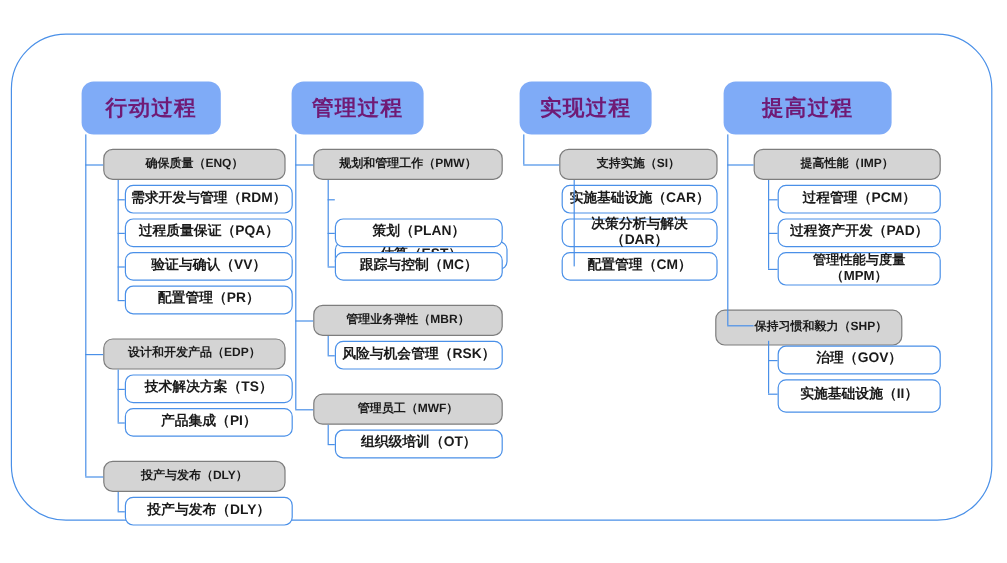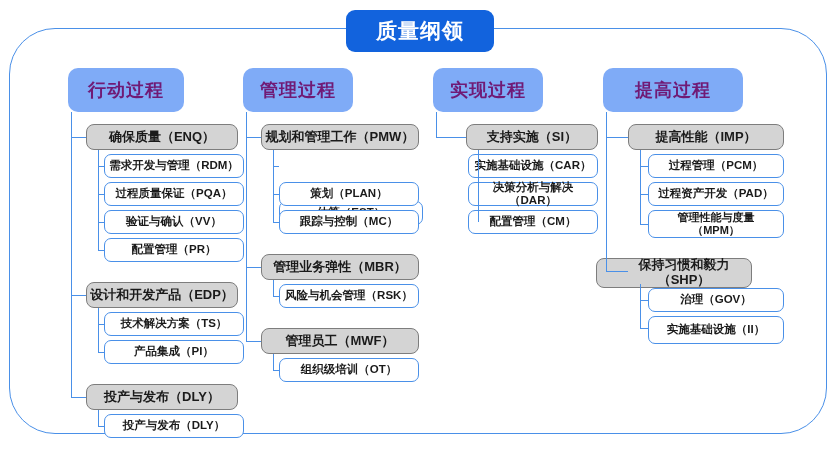--- a/index.html
+++ b/index.html
@@ -65,21 +65,21 @@
   
   .group-box {
     position: absolute;
     background: #d4d4d4;
     border: 1.4px solid #7d7d7d;
     border-radius: 8px;
     display: flex;
     align-items: center;
     justify-content: center;
     color: #1a1a1a;
-    font-size: 13px;
+    font-size: 10px;
     font-weight: bold;
     box-sizing: border-box;
     text-align: center;
     line-height: 1.15;
   }
   
   .child-box {
     position: absolute;
     background: #ffffff;
     border: 1.2px solid #4a90e8;
@@ -110,21 +110,20 @@
     background: #4a90e8;
   }
 </style>
 </head>
 <body>
 
 <div id="canvas">
 
   <div class="outer-frame"></div>
 
-  <div class="root-title">质量纲领</div>
 
   <div id="tree-layer">
       <div class="col-header" style="left: 68px; top: 68px; width: 116px;">行动过程</div>
       <div class="group-box" style="left: 86px; top: 124px; width: 152px; height: 26px;">确保质量（ENQ）</div>
       <div class="line-h" style="left: 71px; top: 137px; width: 15px;"></div>
       <div class="child-box" style="left: 104px; top: 154px; width: 140px; height: 24px;">需求开发与管理（RDM）</div>
       <div class="line-h" style="left: 98px; top: 166px; width: 6px;"></div>
       <div class="child-box" style="left: 104px; top: 182px; width: 140px; height: 24px;">过程质量保证（PQA）</div>
       <div class="line-h" style="left: 98px; top: 194px; width: 6px;"></div>
       <div class="child-box" style="left: 104px; top: 210px; width: 140px; height: 24px;">验证与确认（VV）</div>

